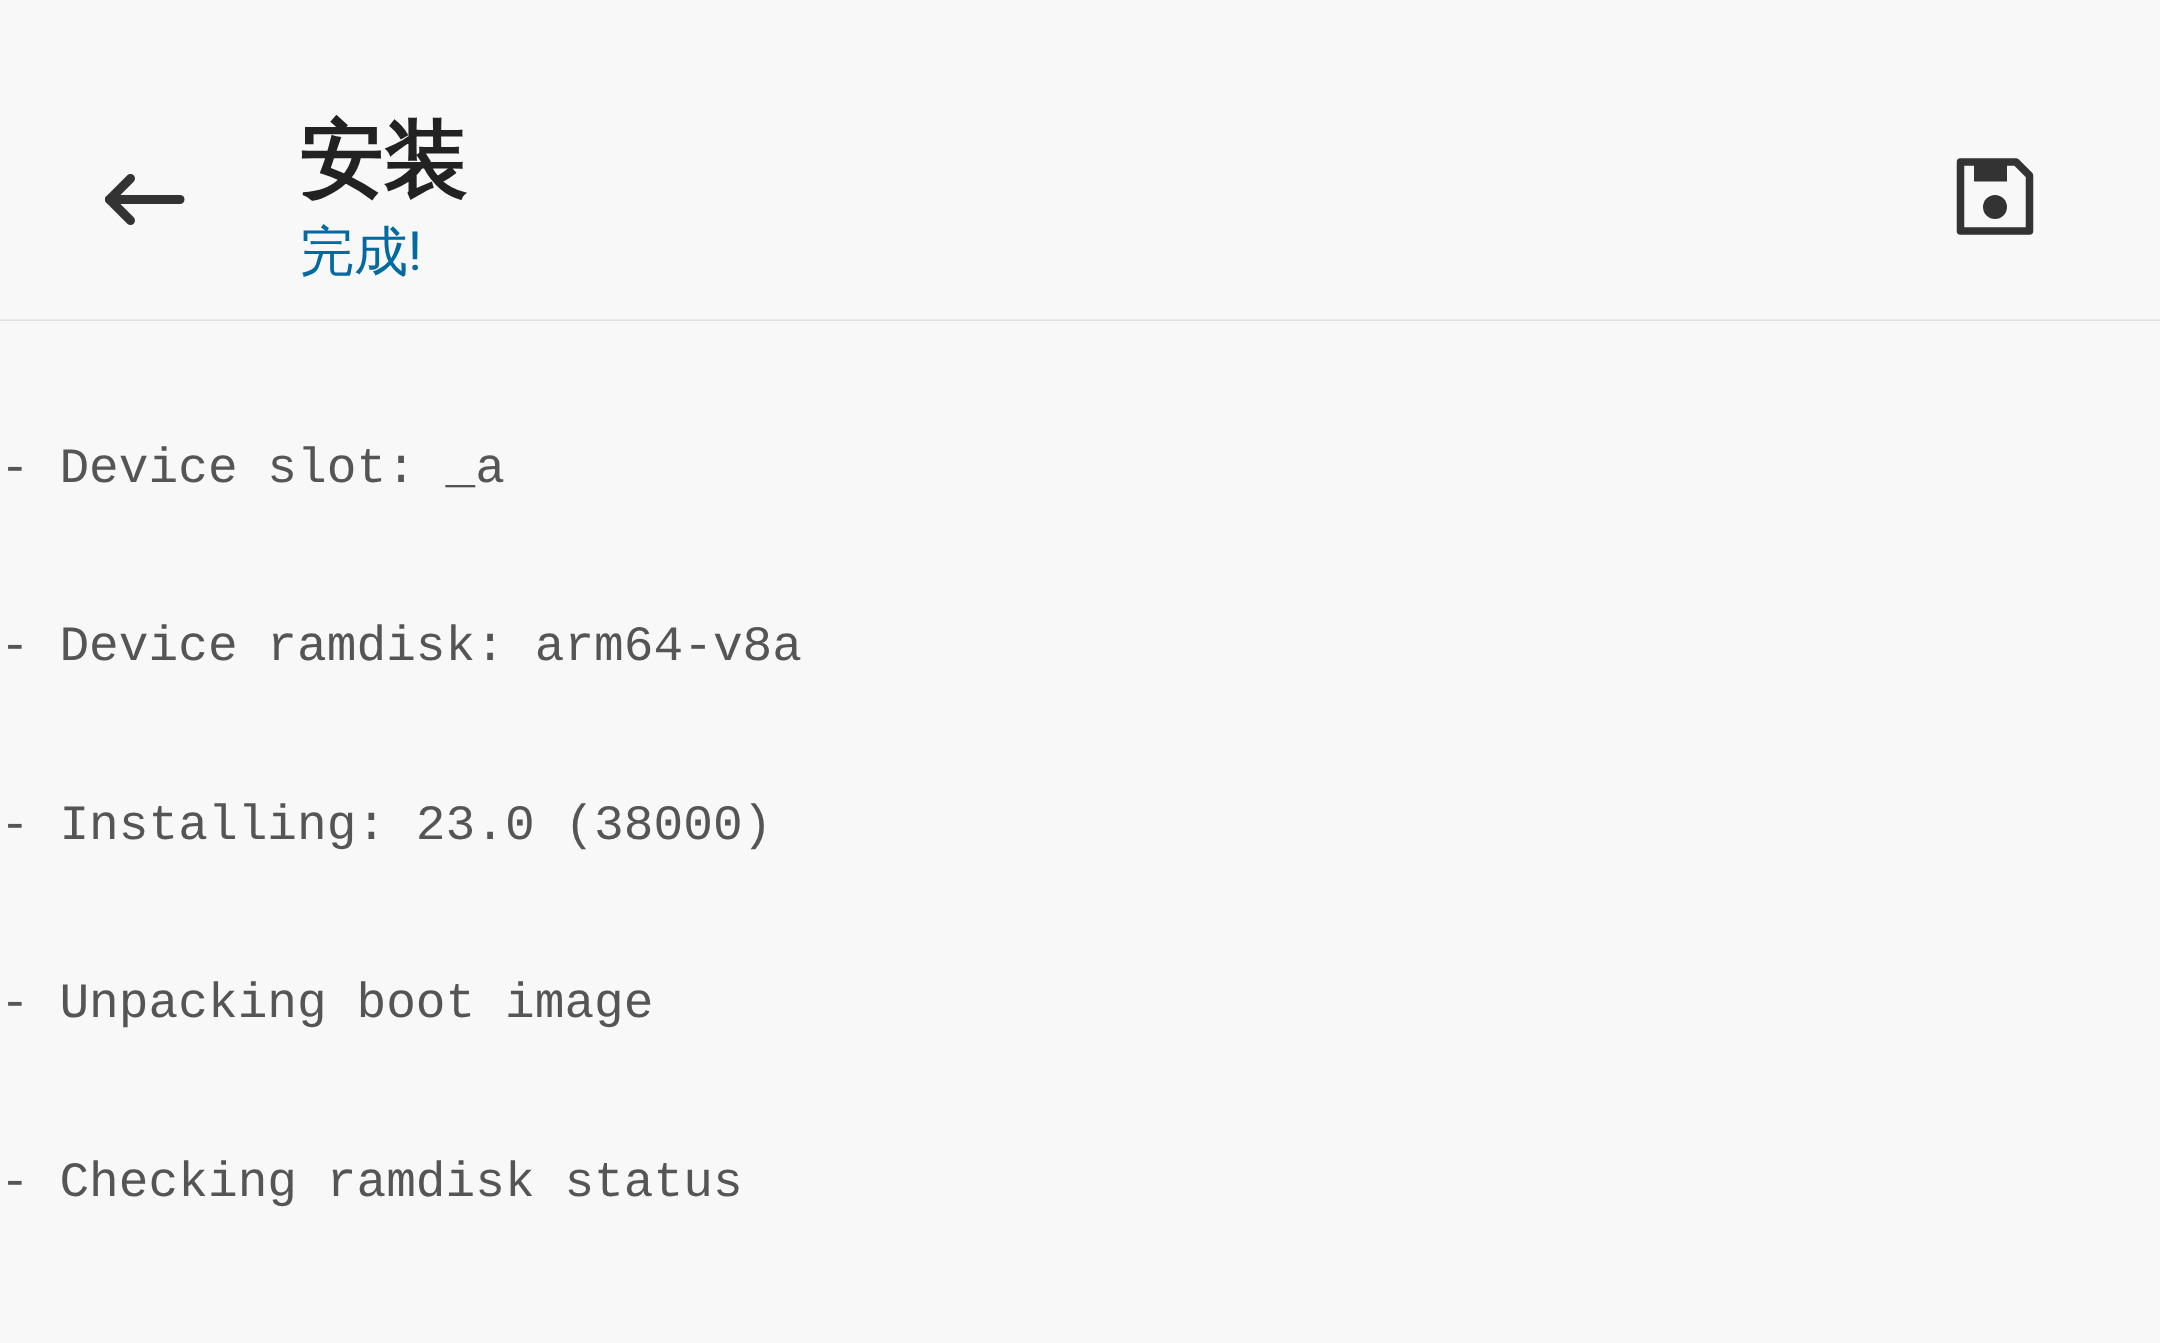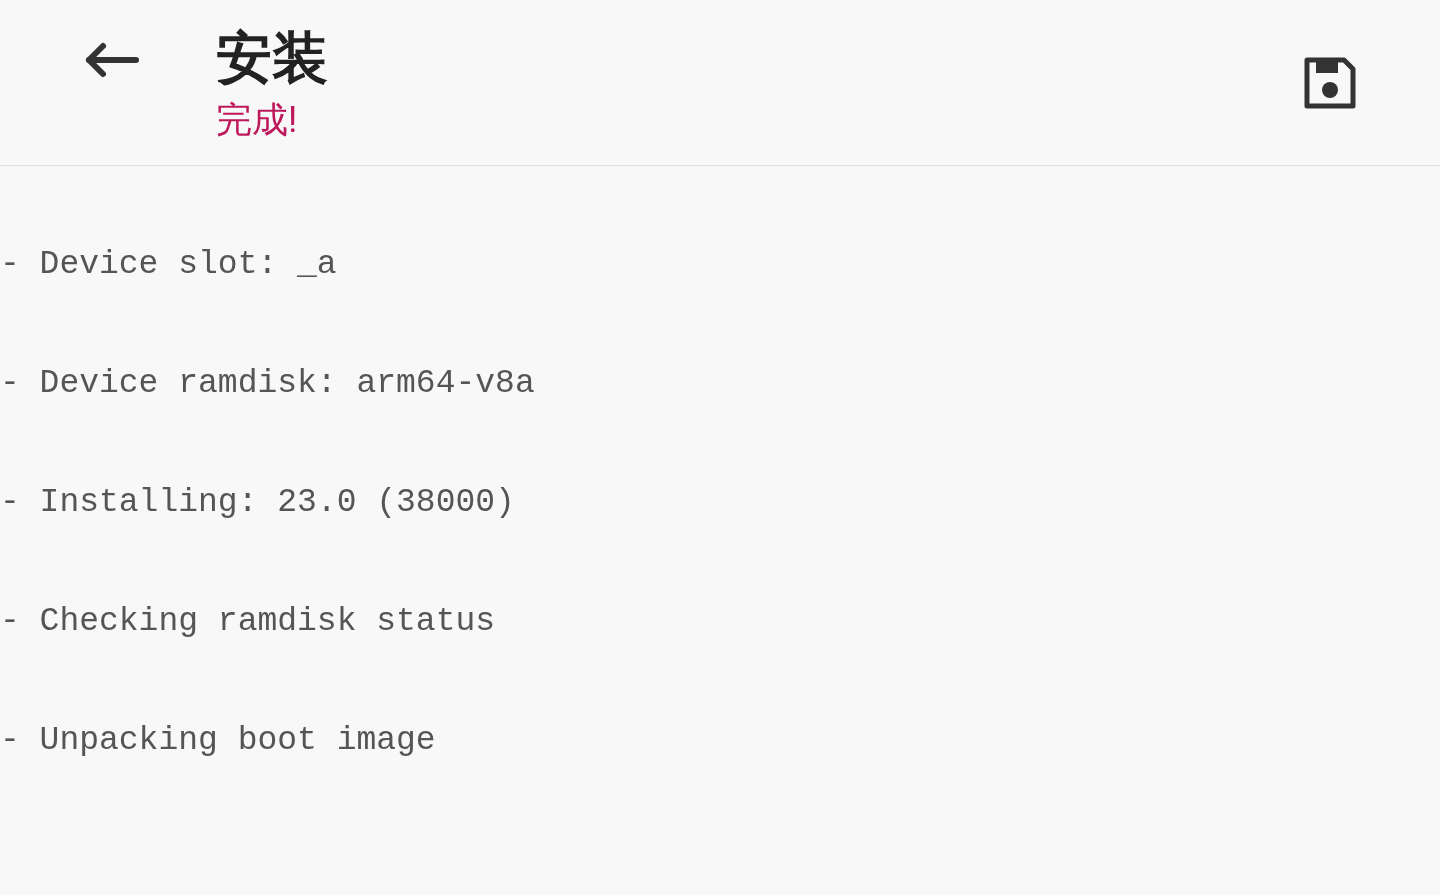--- a/index.html
+++ b/index.html
@@ -9,25 +9,26 @@
     }
     body {
       font-family: -apple-system, BlinkMacSystemFont, "Segoe UI", Roboto, sans-serif;
       background: #f8f8f8;
       width: 1440px;
       height: 895px;
       overflow: hidden;
     }
     .header {
       display: flex;
-      align-items: flex-start;
-      padding: 25px 60px 20px 76px;
+      align-items: center;
+      padding: 25px 60px 20px 60px;
       background: #f8f8f8;
       border-bottom: 1px solid #e0e0e0;
       position: relative;
+      margin-top: 48px;
     }
     .back-button {
       display: flex;
       align-items: center;
       justify-content: center;
       width: 70px;
       height: 70px;
       cursor: pointer;
       margin-right: 70px;
     }
@@ -41,21 +42,21 @@
     }
     .title {
       font-size: 56px;
       font-weight: 700;
       color: #222;
       line-height: 1.2;
     }
     .subtitle {
       font-size: 36px;
       font-weight: 400;
-      color: #be185d;
+      color: #0369a1;
       margin-top: 4px;
     }
     .save-button {
       position: absolute;
       right: 80px;
       top: 50%;
       transform: translateY(-50%);
       width: 60px;
       height: 60px;
       display: flex;
@@ -100,22 +101,22 @@
       <rect x="14" y="5" width="22" height="13" fill="#333" stroke="none"></rect>
       <circle cx="28" cy="35" r="8" fill="#333" stroke="none"></circle>
     </svg>
   </div>
 </div>
 
 <div class="log-output">
   <span class="log-line">- Device slot: _a</span>
   <span class="log-line">- Device ramdisk: arm64-v8a</span>
   <span class="log-line">- Installing: 23.0 (38000)</span>
+  <span class="log-line">- Unpacking boot image</span>
   <span class="log-line">- Checking ramdisk status</span>
-  <span class="log-line">- Unpacking boot image</span>
   
   
   
   
   
   
   
   
   
 </div>

